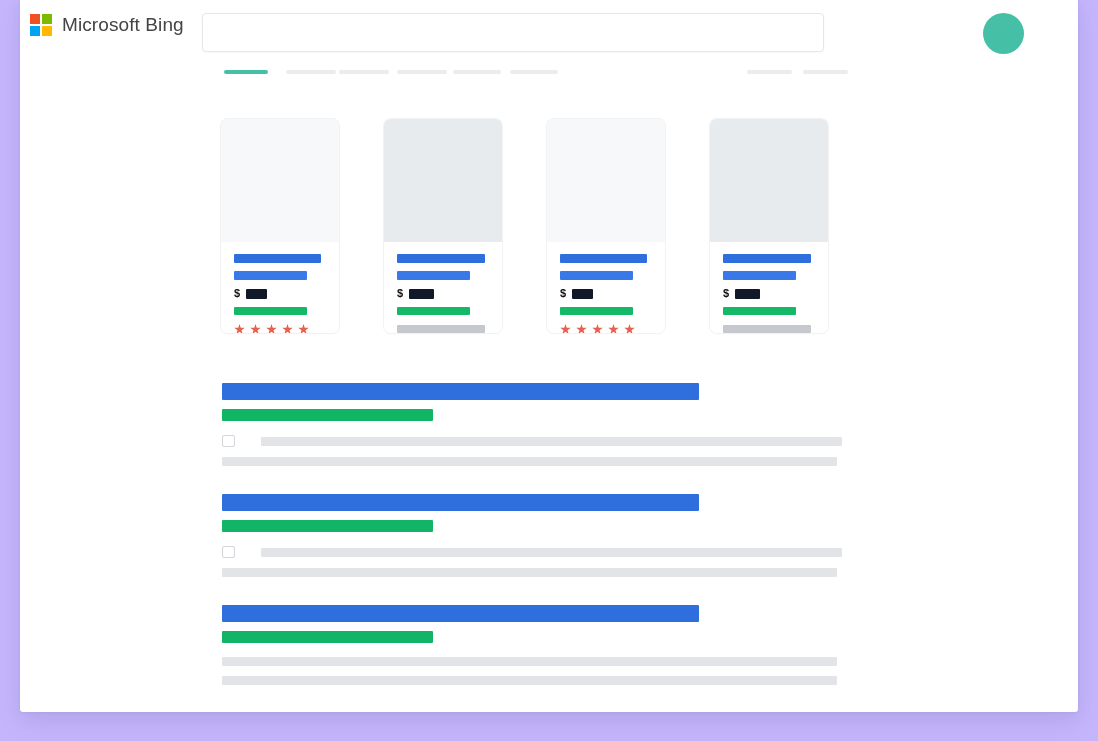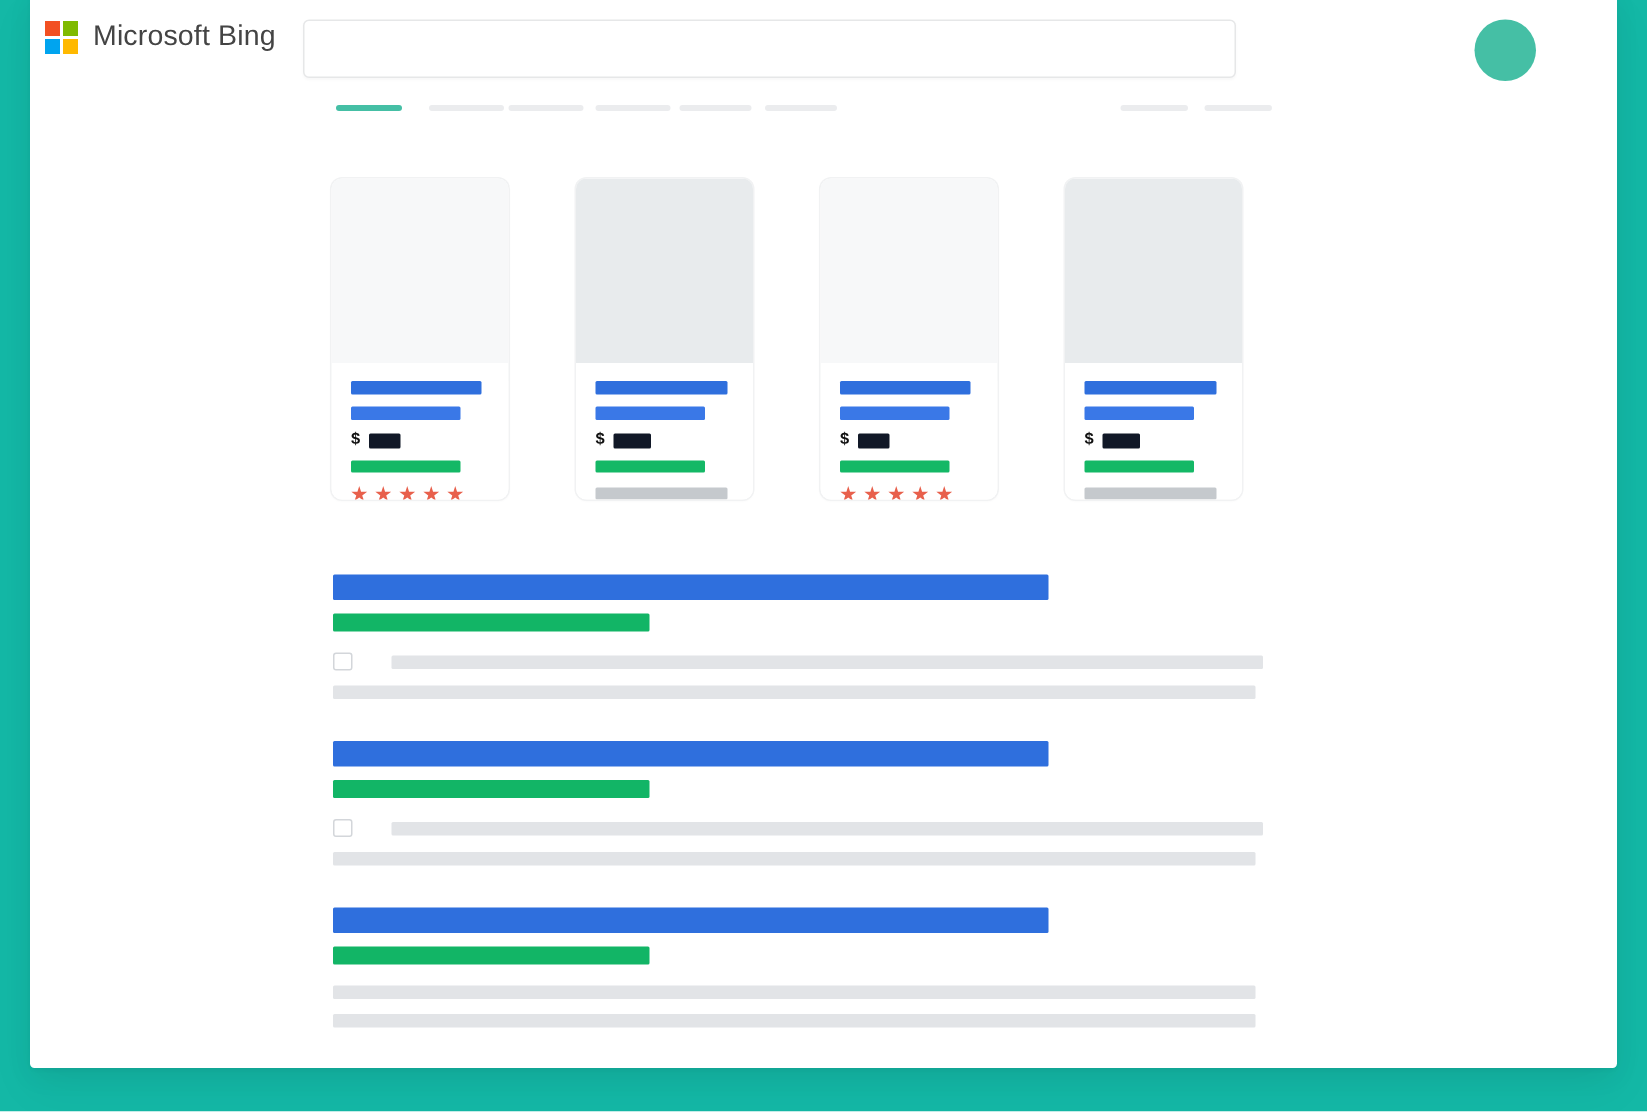--- a/index.html
+++ b/index.html
@@ -8,21 +8,21 @@
     width: 1098px; height: 741px;
     background: #ffffff;
     font-family: "Liberation Sans", sans-serif;
     overflow: hidden;
   }
 
   #page-root {
     position: relative;
     width: 1098px;
     height: 741px;
-    background: #14b8a6;
+    background: #c4b5fd;
   }
 
   
   .sheet {
     position: absolute;
     left: 20px;
     top: -6px;
     width: 1058px;
     height: 718px;
     background: #ffffff;

